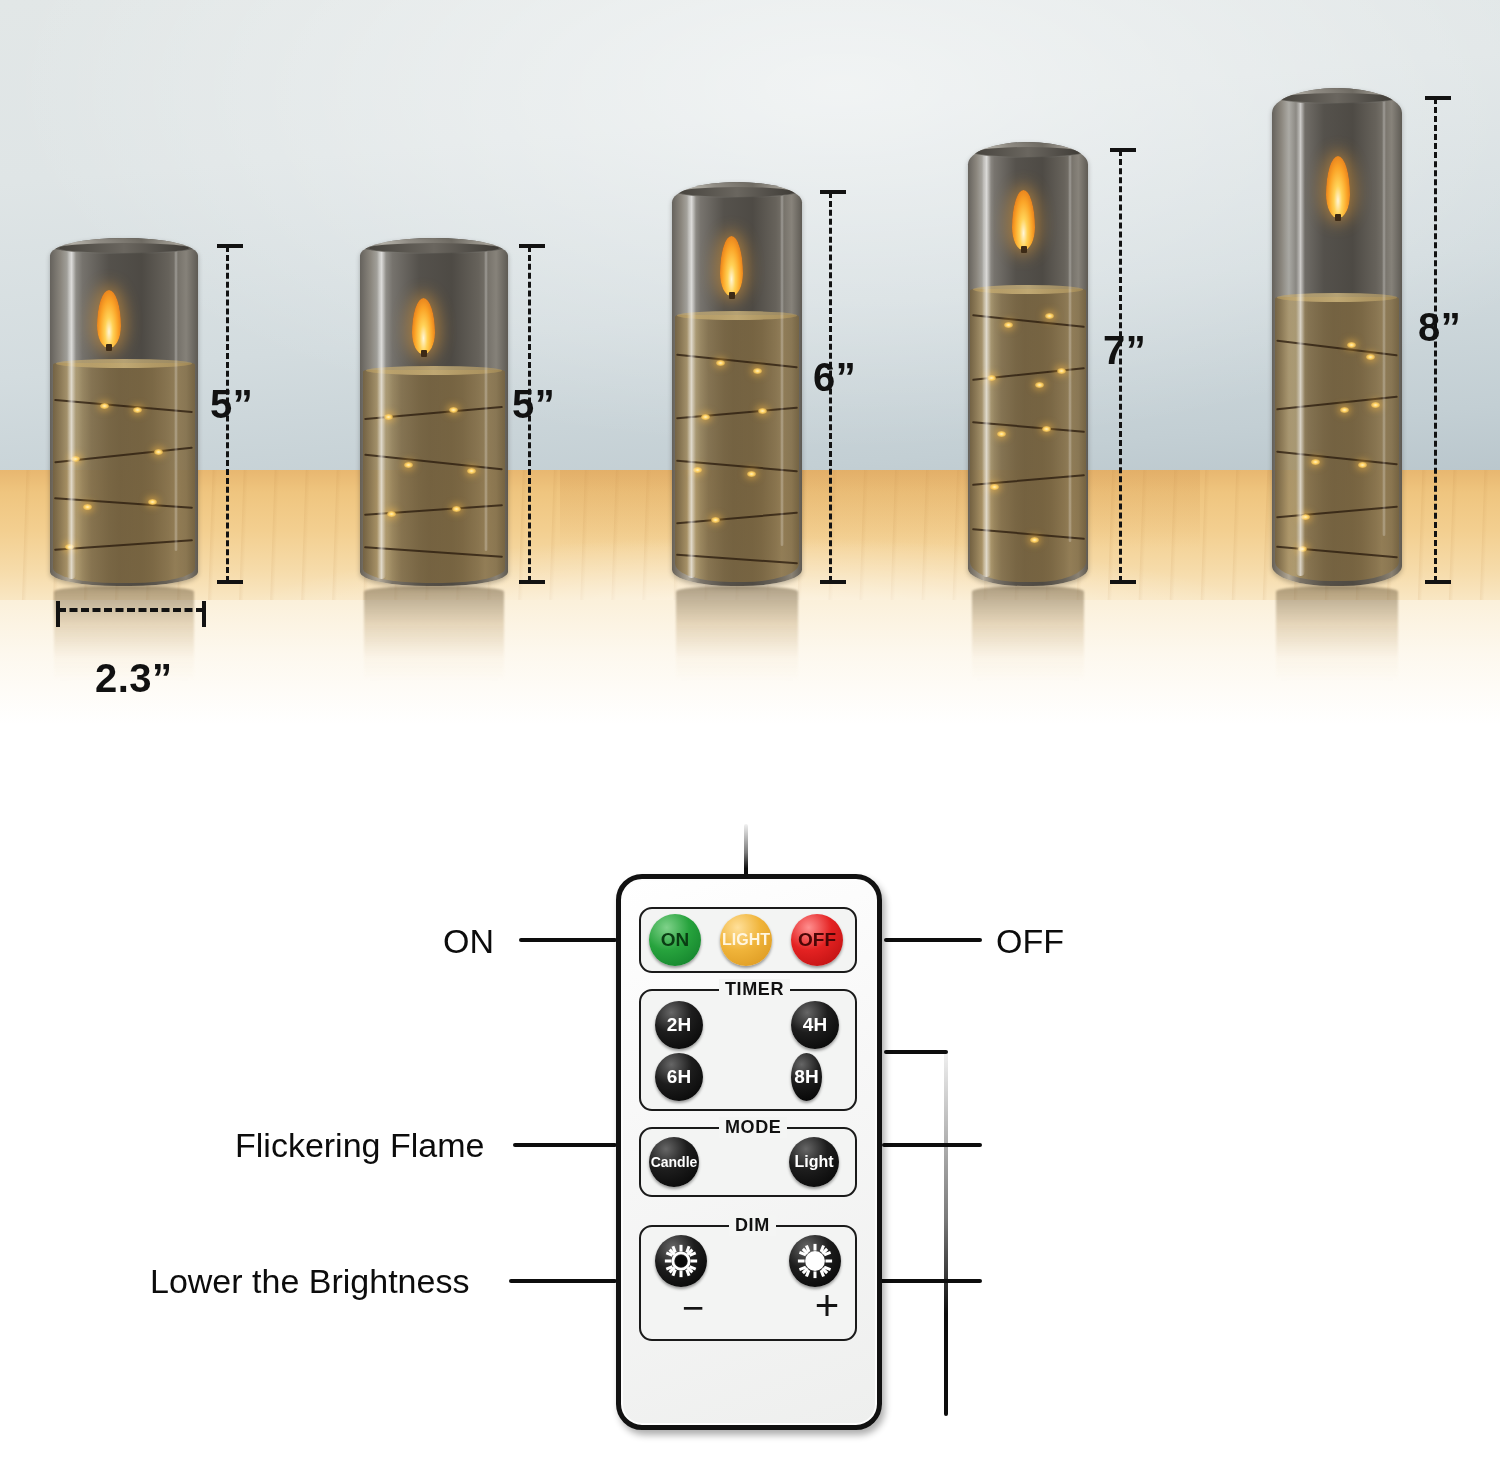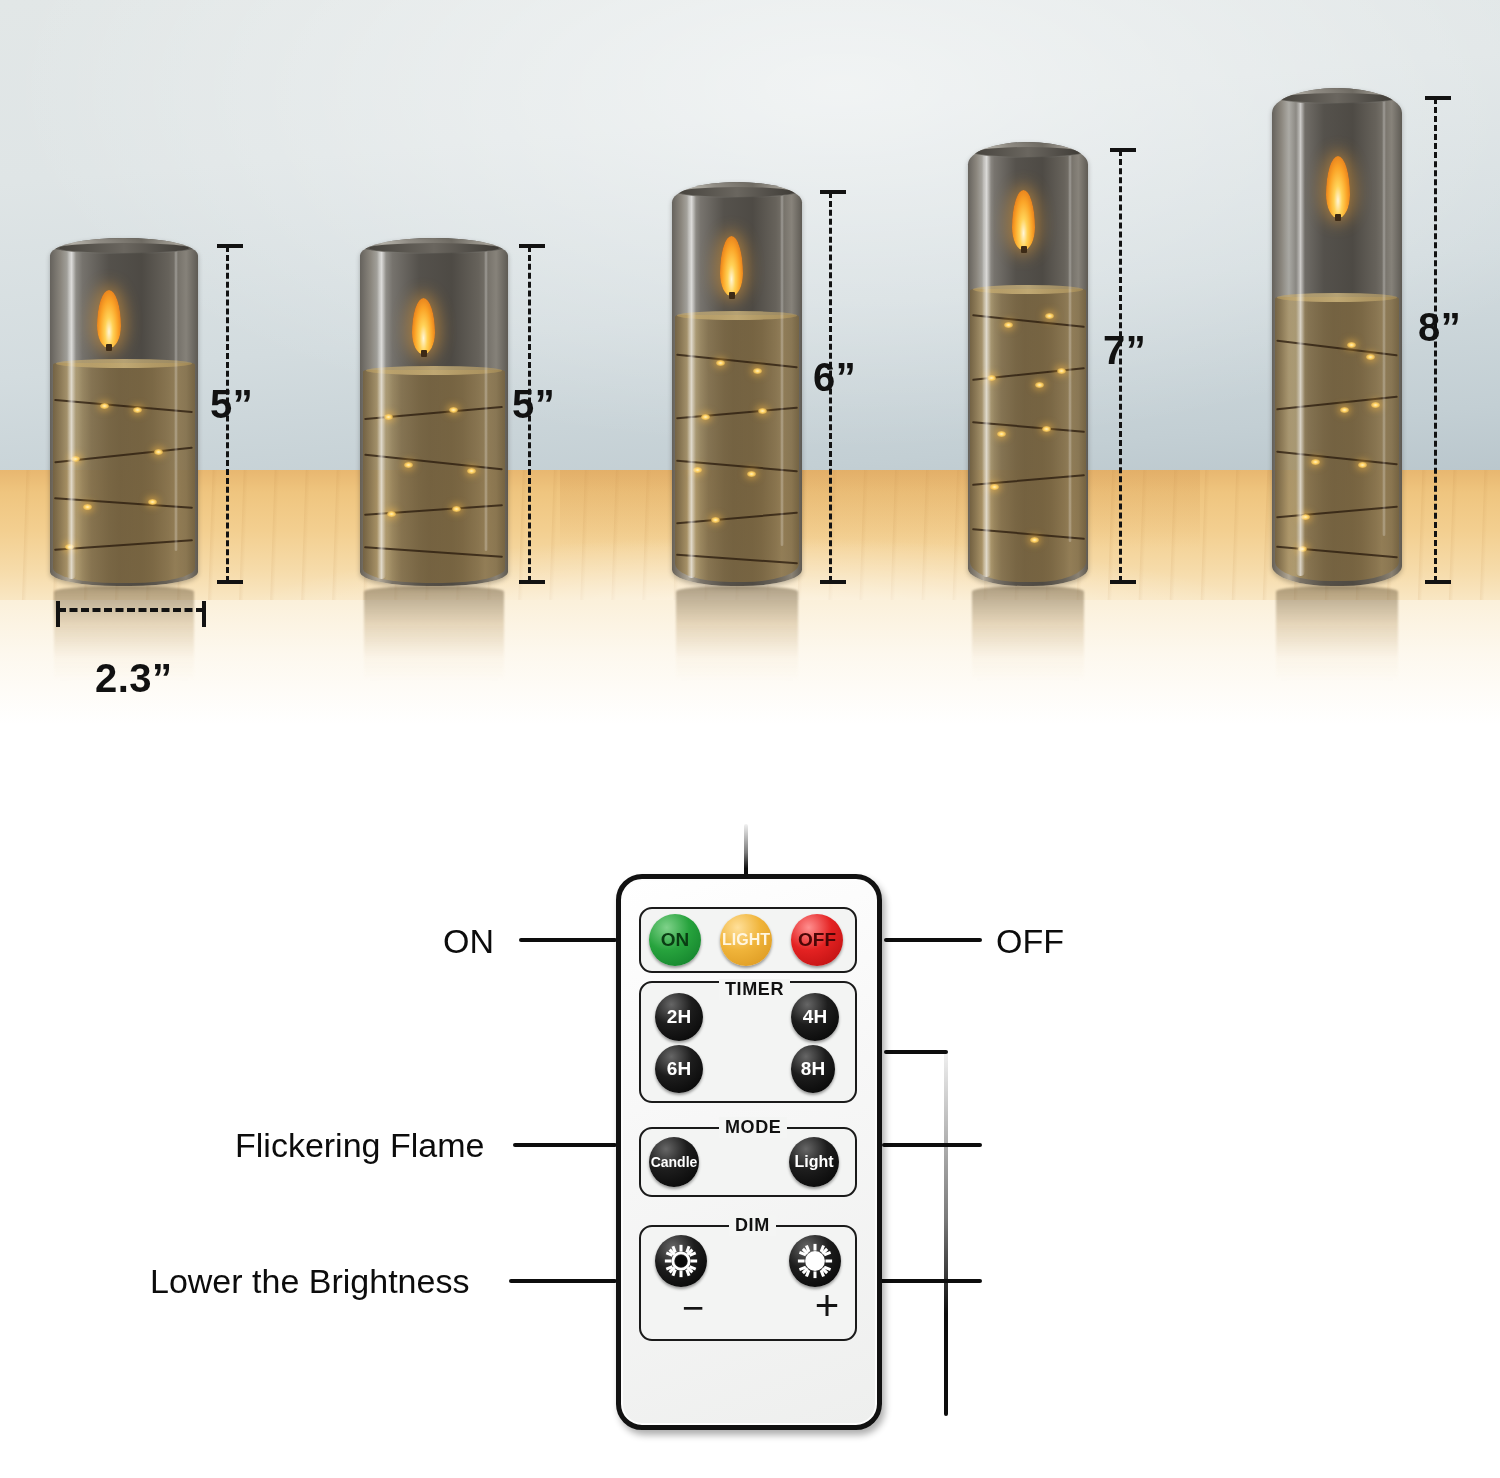--- a/index.html
+++ b/index.html
@@ -318,25 +318,25 @@
 
 
   <div id="remote">
 
     <div class="panel" style="left:18px;top:28px;width:214px;height:62px;">
       <div class="btn green" style="left:8px;top:5px;width:52px;height:52px;font-size:19px;">ON</div>
       <div class="btn amber" style="left:79px;top:5px;width:52px;height:52px;font-size:16px;">LIGHT</div>
       <div class="btn red" style="left:150px;top:5px;width:52px;height:52px;font-size:19px;">OFF</div>
     </div>
 
-    <div class="panel" style="left:18px;top:102px;width:214px;height:118px;">
+    <div class="panel" style="left:18px;top:110px;width:214px;height:118px;">
       <div class="btn black" style="left:14px;top:10px;width:48px;height:48px;font-size:19px;">2H</div>
       <div class="btn black" style="left:150px;top:10px;width:48px;height:48px;font-size:19px;">4H</div>
       <div class="btn black" style="left:14px;top:62px;width:48px;height:48px;font-size:19px;">6H</div>
-      <div class="btn black" style="left:150px;top:62px;width:44px;height:48px;font-size:19px;">8H</div>
+      <div class="btn black" style="left:150px;top:62px;width:31px;height:48px;font-size:19px;">8H</div>
     </div>
     <div class="grplabel" style="left:98px;top:100px;">TIMER</div>
 
     <div class="panel" style="left:18px;top:248px;width:214px;height:66px;">
       <div class="btn black" style="left:8px;top:8px;width:50px;height:50px;font-size:14px;">Candle</div>
       <div class="btn black" style="left:148px;top:8px;width:50px;height:50px;font-size:16px;">Light</div>
     </div>
     <div class="grplabel" style="left:98px;top:238px;">MODE</div>
 
     <div class="panel" style="left:18px;top:346px;width:214px;height:112px;">

